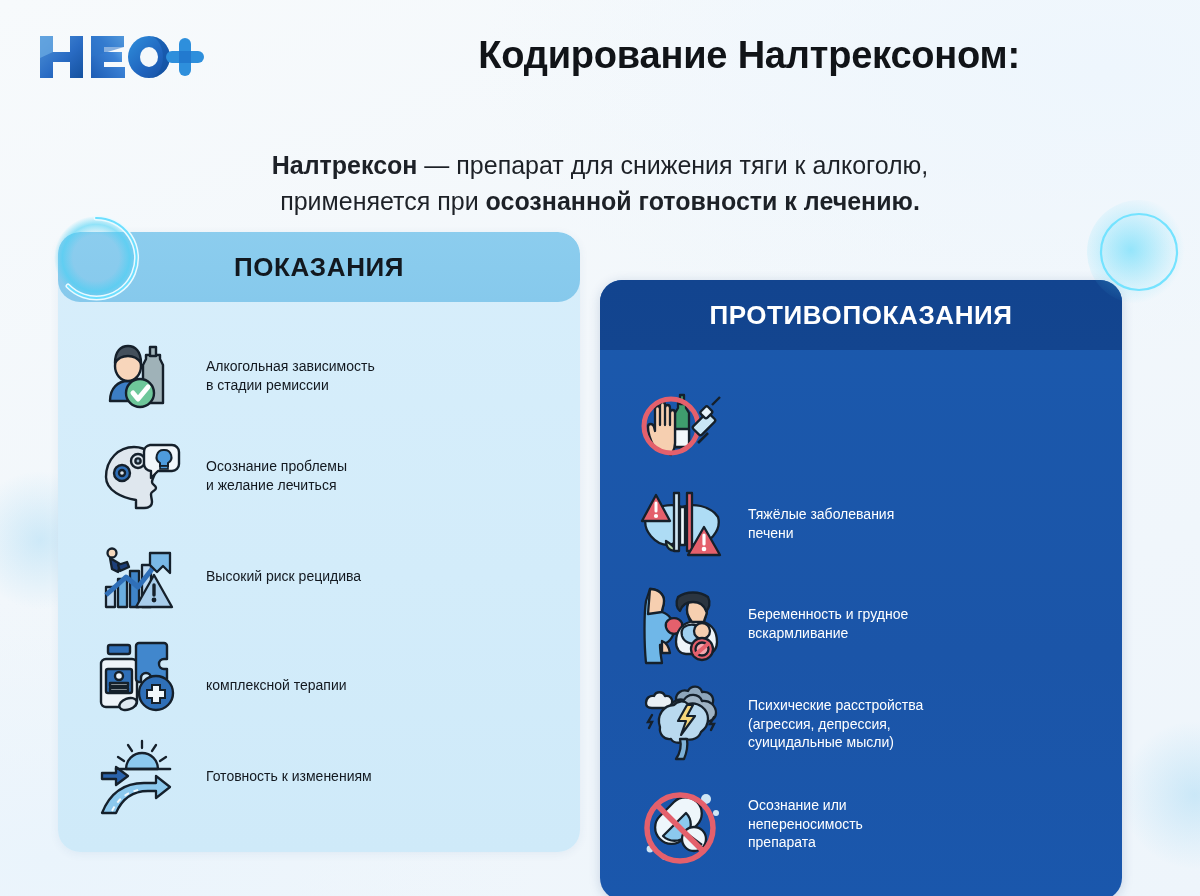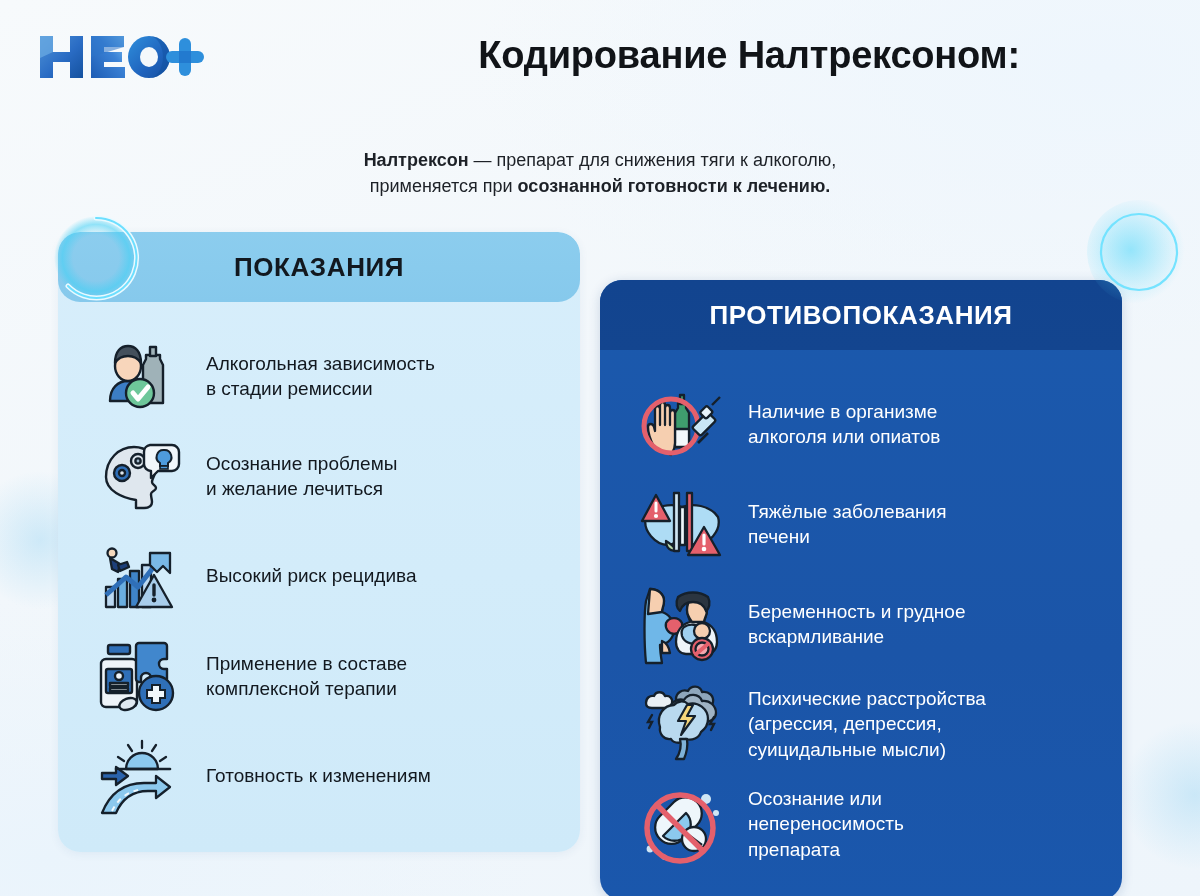--- a/index.html
+++ b/index.html
@@ -24,21 +24,21 @@
   .logo svg{display:block;width:100%;height:100%;}
   .title{
     position:absolute;left:180px;top:33px;width:840px;
     text-align:right;
     font-size:38px;font-weight:bold;line-height:1.16;
     color:#111418;letter-spacing:-0.2px;
   }
   .title .ln{display:block;}
   .subtitle{
     position:absolute;left:200px;top:148px;width:800px;
-    text-align:center;font-size:18px;line-height:1.42;color:#1d2127;
+    text-align:center;font-size:25px;line-height:1.42;color:#1d2127;
   }
   .subtitle b{font-weight:bold;}
   
   .card{
     position:absolute;top:232px;width:522px;height:620px;
     border-radius:22px;overflow:hidden;
   }
   .card-left{
     left:58px;
     background:linear-gradient(180deg,#d7eefb 0%,#d3ecfa 55%,#cfeaf9 100%);
@@ -70,21 +70,21 @@
     display:flex;align-items:center;
     padding:0 26px 0 40px;
     min-height:100px;
   }
   .ico{
     flex:0 0 86px;width:86px;height:82px;margin-right:22px;
     display:flex;align-items:center;justify-content:center;
   }
   .ico svg{display:block;width:86px;height:82px;}
   .itxt{
-    font-size:19px;line-height:1.34;color:#12181f;
+    font-size:14px;line-height:1.34;color:#12181f;
   }
   .card-right .itxt{color:#ffffff;}
   
   .glow-left{
     position:absolute;left:44px;top:206px;width:104px;height:104px;pointer-events:none;
   }
   .glow-right{
     position:absolute;left:1084px;top:196px;width:118px;height:118px;pointer-events:none;
   }
   .dot-faint{
@@ -234,21 +234,21 @@
               <rect x="12" y="48" width="18" height="3" fill="#eef4f9"></rect>
               <rect x="12" y="53" width="18" height="3" fill="#eef4f9"></rect>
               <ellipse cx="30" cy="69" rx="9" ry="5.5" transform="rotate(-20 30 69)" fill="#dfe9f2"></ellipse>
               <path d="M44 8 h22 a3 3 0 0 1 3 3 v13 h-3 a5 5 0 0 0 0 10 h3 v10 a3 3 0 0 1 -3 3 h-13 v-4 a5 5 0 0 0 -10 0 v4 h-2 a3 3 0 0 1 -3 -3 v-33 a3 3 0 0 1 3 -3 Z" fill="#4187cd"></path>
               <circle cx="58" cy="58" r="17" fill="#2f6fb8"></circle>
             </g>
             <path d="M54 50 h8 v5 h5 v8 h-5 v5 h-8 v-5 h-5 v-8 h5 Z" fill="#f1f7fb" stroke="#15202b" stroke-width="2"></path>
           </svg>
         </span>
         <span class="itxt">
-          <span>Применение в составе</span><br><span>комплексной терапии</span>
+          <br><span>комплексной терапии</span>
         </span>
       </div>
 
       <div class="item">
         <span class="ico">
           <svg viewBox="0 0 86 82">
             <g stroke="#15202b" stroke-width="2.3" stroke-linecap="round">
               <path d="M44 6 v7 M30 10 l4 6 M58 10 l-4 6 M20 22 l6 4 M68 22 l-6 4"></path>
             </g>
             <path d="M28 34 a16 16 0 0 1 32 0 Z" fill="#8cc9ee" stroke="#15202b" stroke-width="2.3" stroke-linejoin="round"></path>
@@ -282,23 +282,20 @@
               <path d="M14 64 c-4 -8 -6 -14 -6 -20 c0 -4 5 -4 6 0 l1 4 v-22 c0 -4 5 -4 5 0 v16 v-20 c0 -4 5 -4 5 0 v20 v-17 c0 -4 5 -4 5 0 v17 v-12 c0 -4 5 -4 5 0 v30 c0 6 -2 8 -4 12 Z" fill="#f6cfb0"></path>
               <g stroke="#e4606c" stroke-width="5" fill="none">
                   <circle cx="31" cy="43" r="27"></circle>
                 </g>
               <path d="M58 60 l10 -10" stroke="#15202b" stroke-width="2.6"></path>
               <rect x="58" y="30" width="12" height="22" rx="2" transform="rotate(45 64 41)" fill="#c9e6f5"></rect>
               <rect x="62" y="24" width="9" height="10" rx="2" transform="rotate(45 66 29)" fill="#e8f4fb"></rect>
               <path d="M72 22 l8 -8" stroke="#15202b" stroke-width="2.4"></path>
             </g>
           </svg>
-        </span>
-        <span class="itxt">
-          <span>Наличие в организме</span><br><span>алкоголя или опиатов</span>
         </span>
       </div>
 
       <div class="item">
         <span class="ico">
           <svg viewBox="0 0 86 82">
             <g stroke="#15202b" stroke-width="2.3" stroke-linejoin="round">
               <path d="M6 34 c8 -12 26 -14 36 -10 c10 -4 28 -2 36 10 c4 14 -10 28 -22 28 c-7 0 -9 -6 -14 -6 c-5 0 -7 6 -14 6 C16 62 2 48 6 34 Z" fill="#aedcf5"></path>
               <path d="M40 24 h5 v38 h-5 Z" fill="#eef7fc"></path>
               <path d="M26 58 c5 3 8 5 10 9 c-5 2 -10 -2 -10 -9 Z" fill="#b8d9a8"></path>

